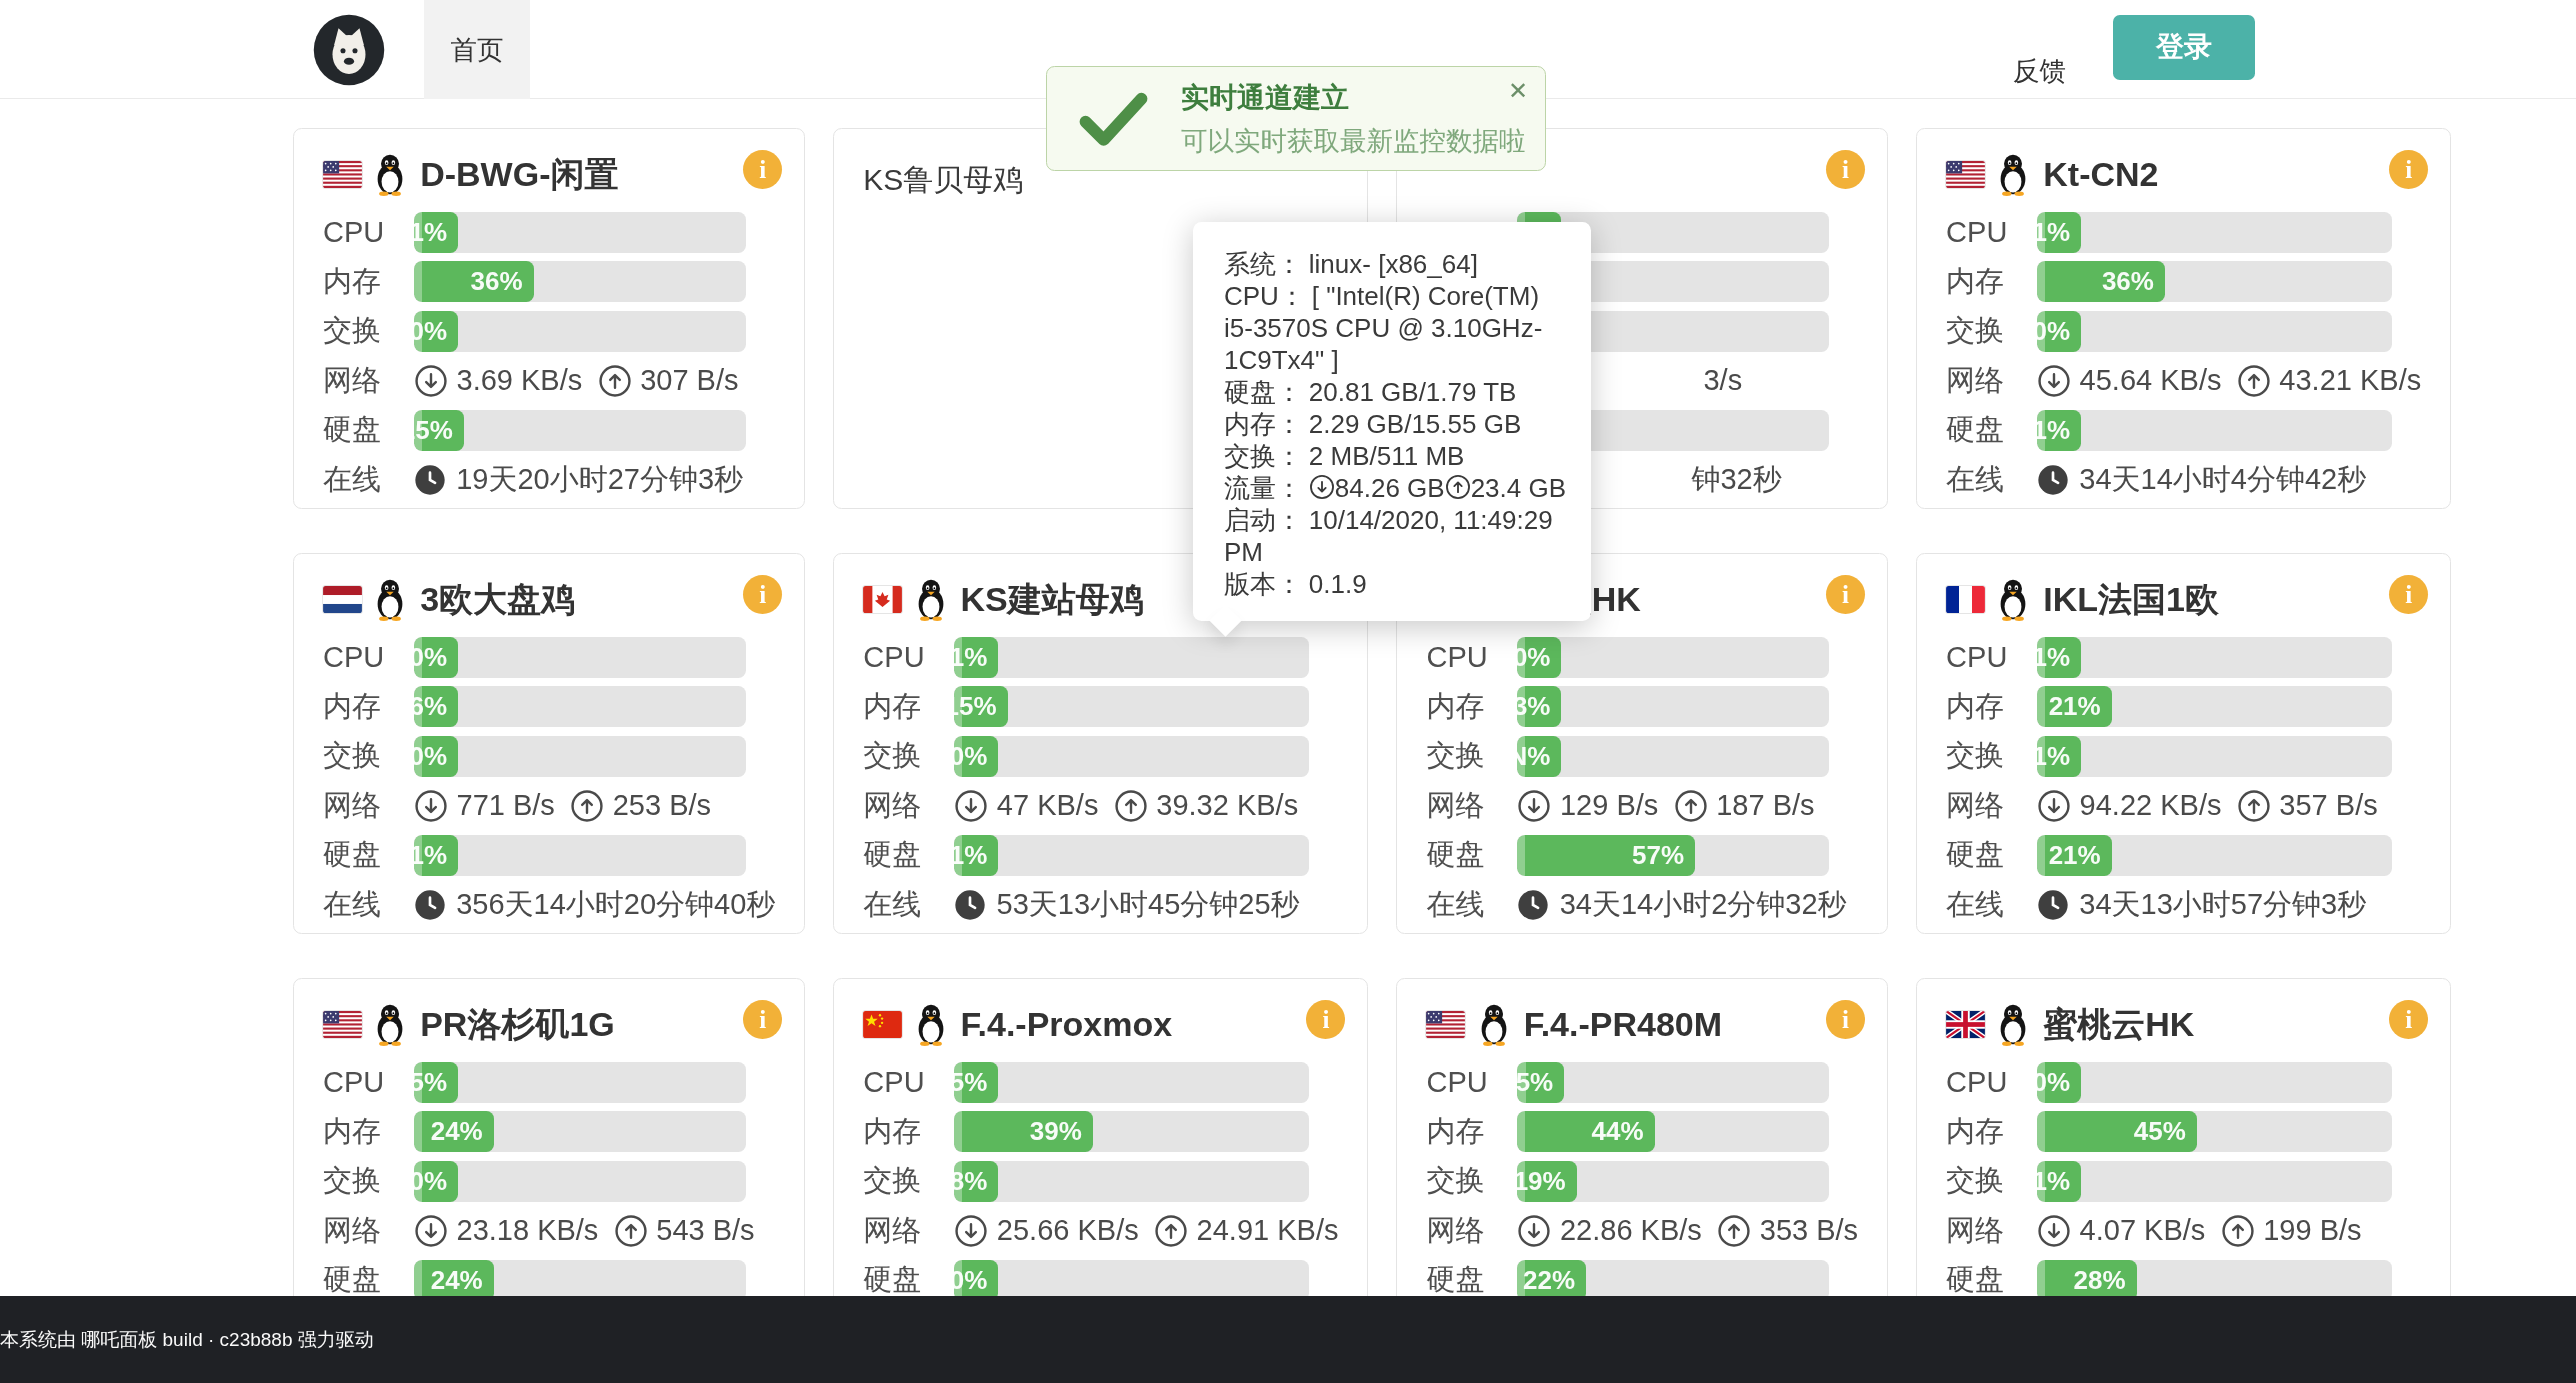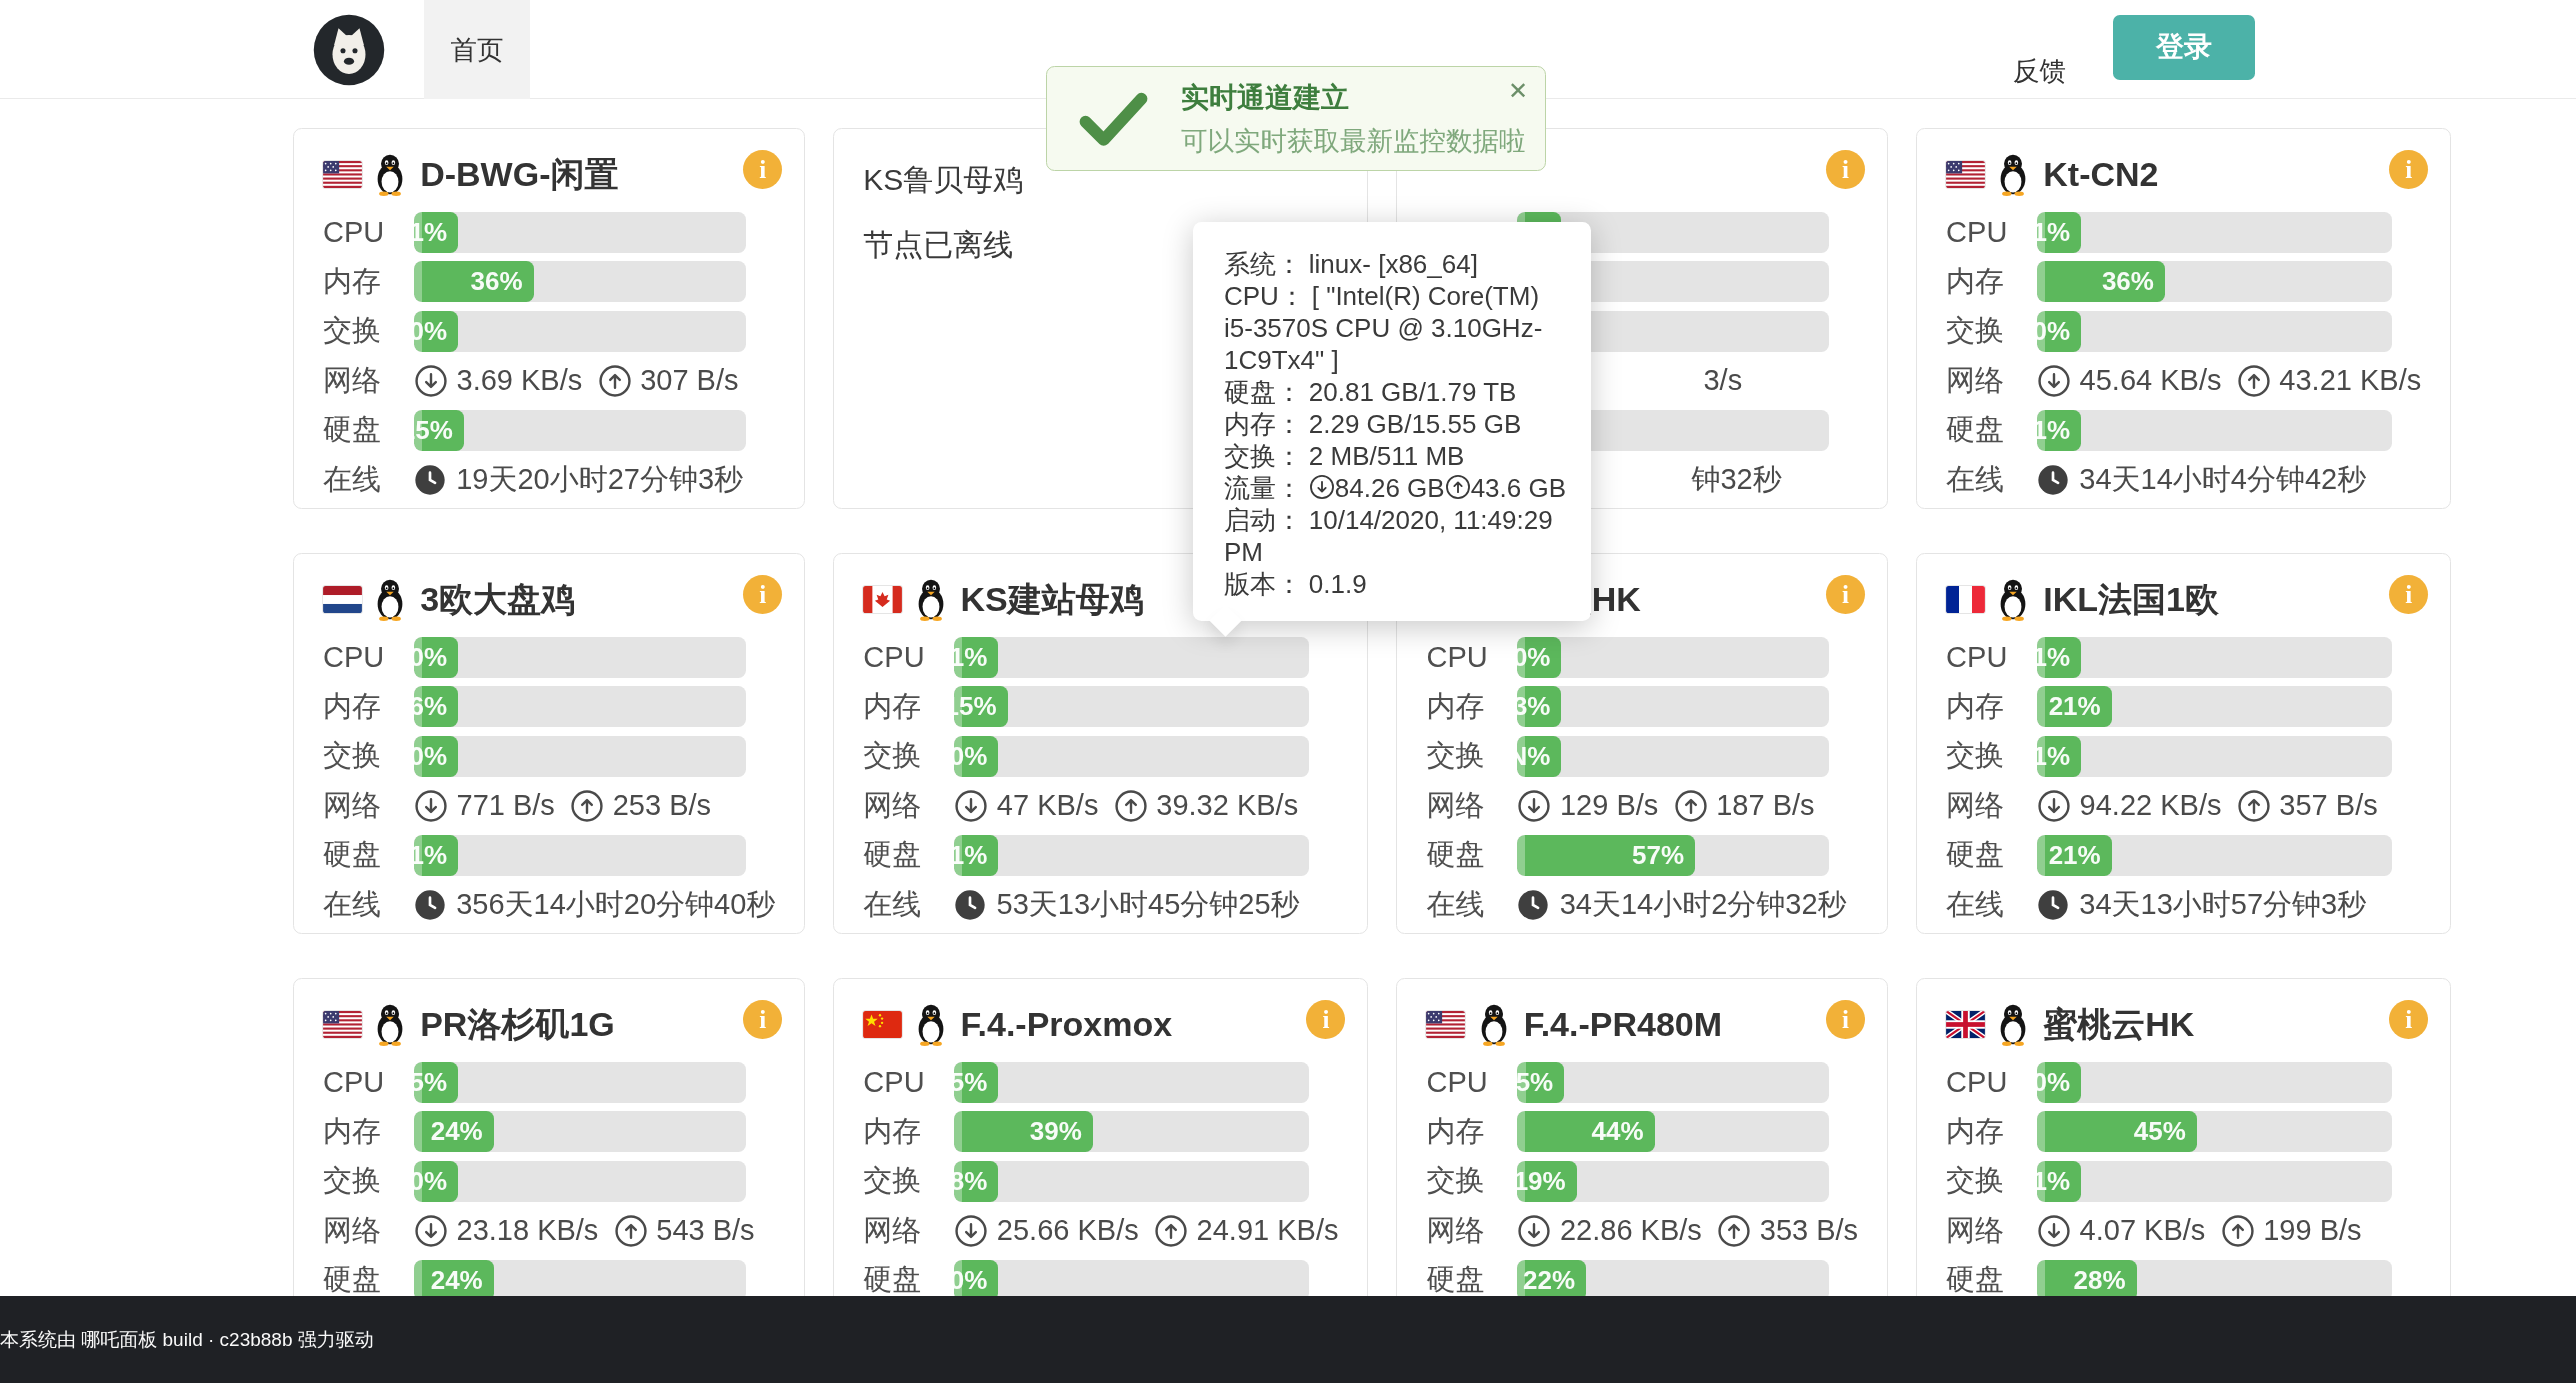--- a/index.html
+++ b/index.html
@@ -189,21 +189,20 @@
       <span class="icn clock"><svg viewBox="0 0 24 24">
             <circle cx="12" cy="12" r="11" fill="#3f3f3f"></circle>
             <path d="M12 6.5 V12 L15.8 14.2" stroke="#fff" stroke-width="2" stroke-linecap="round" fill="none"></path>
           </svg></span>
       <span class="nval">19天20小时27分钟3秒</span>
     </div>
   </div>
 
   <div class="card">
     <div class="offline-name">KS鲁贝母鸡</div>
-    <div class="offline-text">节点已离线</div>
   </div>
 
   <div class="card">
     <div class="card-head">
       <span class="title"></span>
       <span class="info">i</span>
     </div>
     <div class="row">
       <span class="lbl">CPU</span>
       <div class="bar">
@@ -1042,21 +1041,21 @@
   <div class="tip-row"><span class="tl">CPU：</span><span>[ "Intel(R) Core(TM) i5-3570S CPU @ 3.10GHz-1C9Tx4" ]</span></div>
   <div class="tip-row"><span class="tl">硬盘：</span><span>20.81 GB/1.79 TB</span></div>
   <div class="tip-row"><span class="tl">内存：</span><span>2.29 GB/15.55 GB</span></div>
   <div class="tip-row"><span class="tl">交换：</span><span>2 MB/511 MB</span></div>
   <div class="tip-row"><span class="tl">流量：</span><span class="tip-icn"><svg viewBox="0 0 24 24" fill="none" stroke="currentColor" stroke-width="1.7" stroke-linecap="round" stroke-linejoin="round">
           <circle cx="12" cy="12" r="10.2"></circle>
           <path d="M12 7.2 V16 M8.6 12.8 L12 16.2 L15.4 12.8"></path>
         </svg></span><span>84.26 GB</span><span class="tip-icn"><svg viewBox="0 0 24 24" fill="none" stroke="currentColor" stroke-width="1.7" stroke-linecap="round" stroke-linejoin="round">
           <circle cx="12" cy="12" r="10.2"></circle>
           <path d="M12 16.8 V8 M8.6 11.2 L12 7.8 L15.4 11.2"></path>
-        </svg></span><span>43.6 GB</span></div>
+        </svg></span><span>23.4 GB</span></div>
   <div class="tip-row"><span class="tl">启动：</span><span>10/14/2020, 11:49:29 PM</span></div>
   <div class="tip-row"><span class="tl">版本：</span><span>0.1.9</span></div>
 </div>
 
 <div class="footer">
   <span>本系统由 哪吒面板 build · c23b88b 强力驱动</span>
 </div>
 
 
 </body></html>

